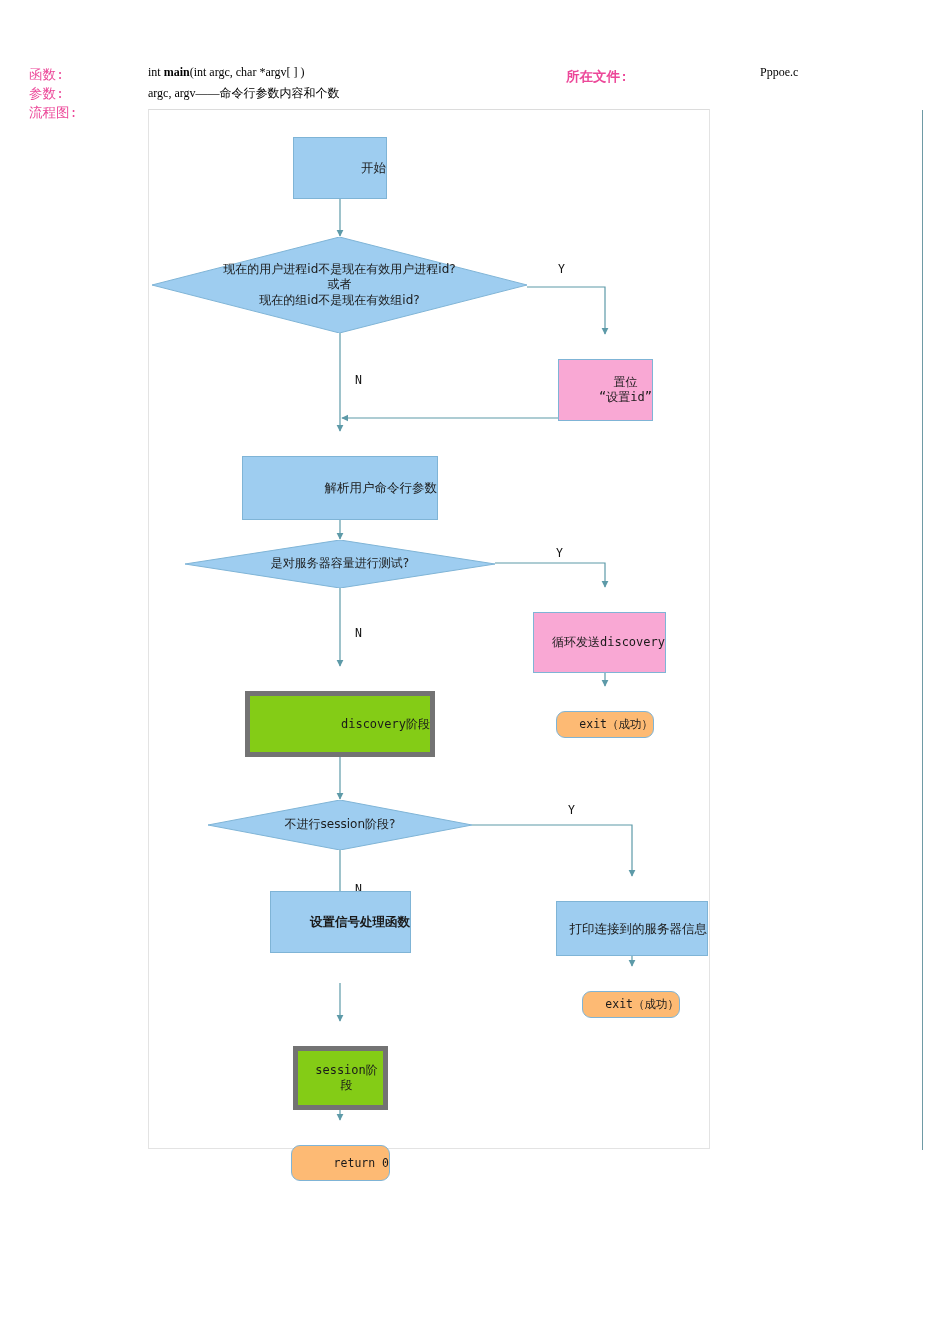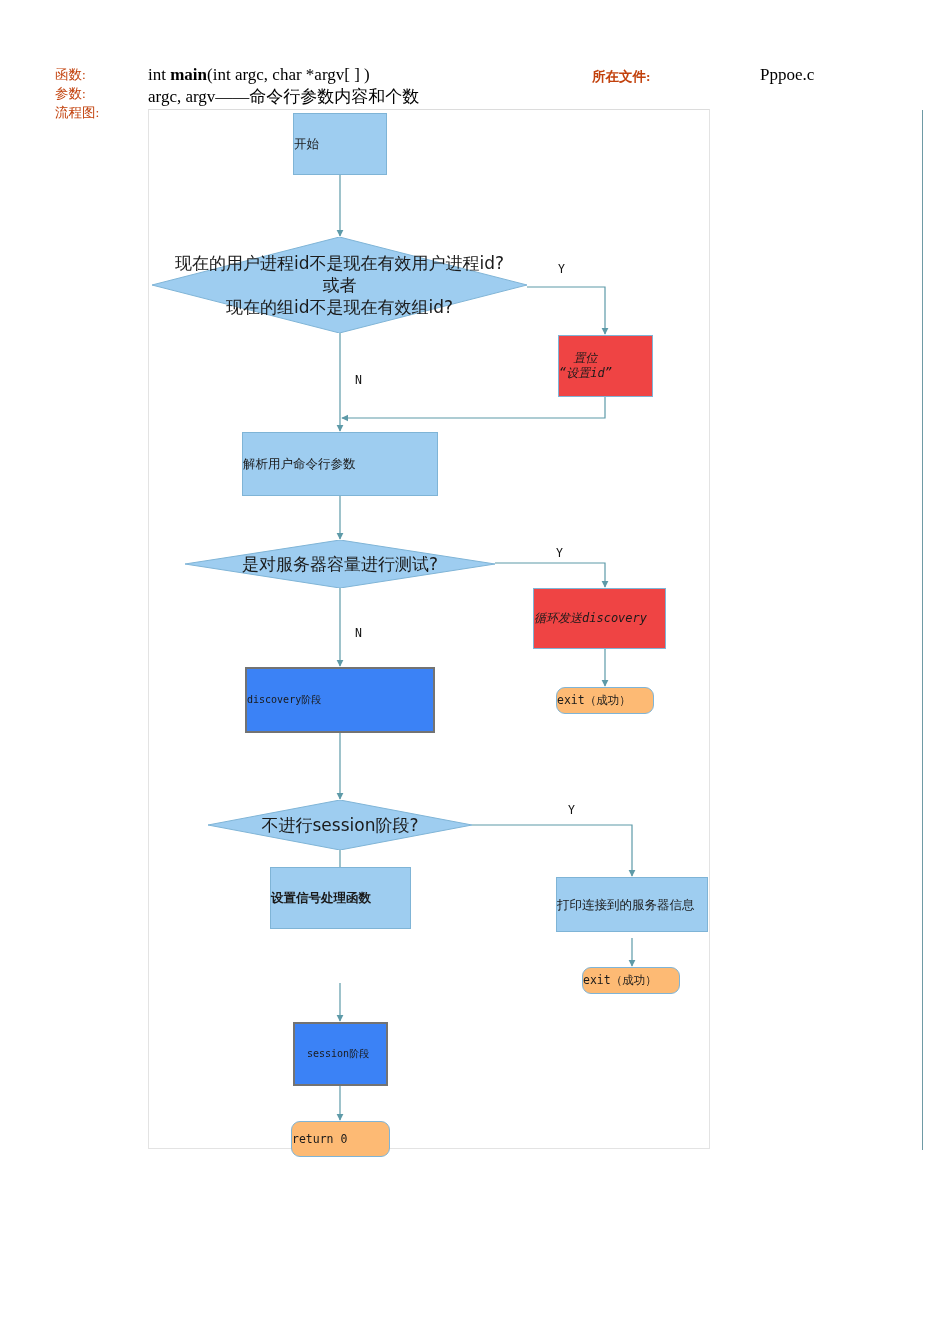--- a/index.html
+++ b/index.html
@@ -16,31 +16,30 @@
   }
 
   
   #header {
     position: absolute;
     left: 0; top: 0;
     width: 950px; height: 110px;
   }
   .hdr-label {
     position: absolute;
-    font-family: Liberation Serif, serif;
+    font-family: Liberation Mono, monospace;
     font-size: 13.5px;
-    color: #c2410c;
+    color: #ec4899;
     white-space: nowrap;
     letter-spacing: 0px;
-    margin-left: 26px;
   }
   .hdr-val {
     position: absolute;
     font-family: "Liberation Serif", "DejaVu Serif", serif;
-    font-size: 17px;
+    font-size: 12px;
     color: #000;
     white-space: nowrap;
   }
   .hdr-val b { font-weight: bold; }
 
   #lbl-func  { left: 29px;  top: 66px; }
   #lbl-param { left: 29px;  top: 85px; }
   #lbl-flow  { left: 29px;  top: 104px; }
   #lbl-file  { left: 566px; top: 68px; font-weight: bold;}
 
@@ -78,43 +77,43 @@
     width: 950px; height: 1344px;
     pointer-events: none;
   }
 
   
   .node {
     position: absolute;
     box-sizing: border-box;
     display: flex;
     align-items: center;
-    justify-content: flex-start;
+    justify-content: flex-end;
     text-align: center;
     color: #1a1a1a;
     line-height: 1.25;
+    margin-top: 24px;
   }
   .proc {
     background: #9ecdf0;
     border: 1px solid #7fb4d6;
     font-family: "DejaVu Sans", "Liberation Sans", sans-serif;
     font-size: 12.5px;
   }
   .proc-mono {
-    background: #ef4444;
+    background: #f9a8d4;
     border: 1px solid #7fb4d6;
     font-family: "DejaVu Sans Mono", "Liberation Mono", monospace;
     font-size: 12px;
-    font-style: italic;
   }
   .phase {
-    background: #3b82f6;
-    border: 2px solid #737373;
-    font-family: "DejaVu Sans Mono", "Liberation Mono", monospace;
-    font-size: 10px;
+    background: #84cc16;
+    border: 5px solid #737373;
+    font-family: "DejaVu Sans Mono", "Liberation Mono", monospace;
+    font-size: 12px;
   }
   .term {
     background: #fdba74;
     border: 1px solid #7fb4d6;
     border-radius: 9px;
     font-family: "DejaVu Sans Mono", "Liberation Mono", monospace;
     font-size: 11.5px;
   }
   .decision-wrap {
     position: absolute;
@@ -125,21 +124,21 @@
   }
   .decision-text {
     position: absolute;
     left: 0; top: 0;
     width: 100%; height: 100%;
     display: flex;
     align-items: center;
     justify-content: center;
     text-align: center;
     font-family: "DejaVu Sans", "Liberation Sans", sans-serif;
-    font-size: 17px;
+    font-size: 12px;
     color: #1a1a1a;
     line-height: 1.3;
     white-space: pre-line;
   }
   .branch-label {
     position: absolute;
     font-family: "DejaVu Sans Mono", "Liberation Mono", monospace;
     font-size: 11.5px;
     color: #111;
   }

